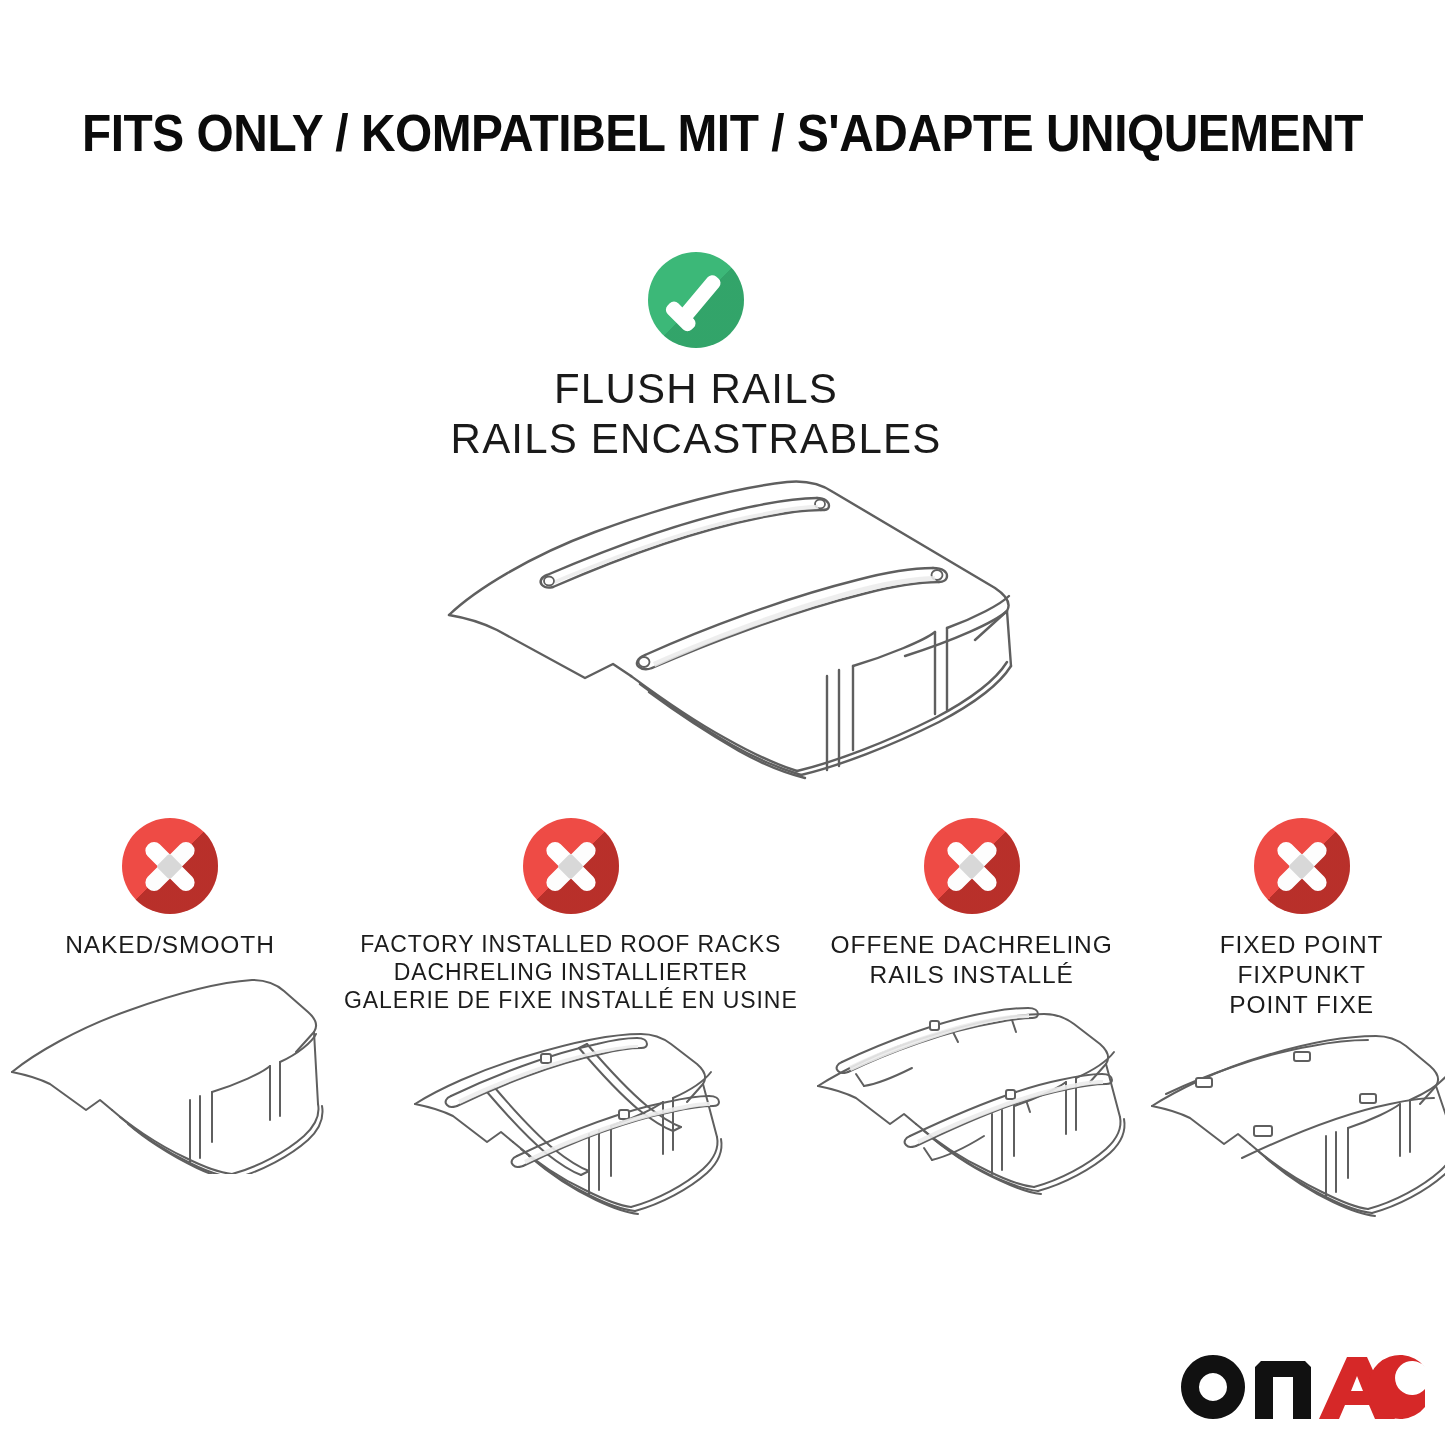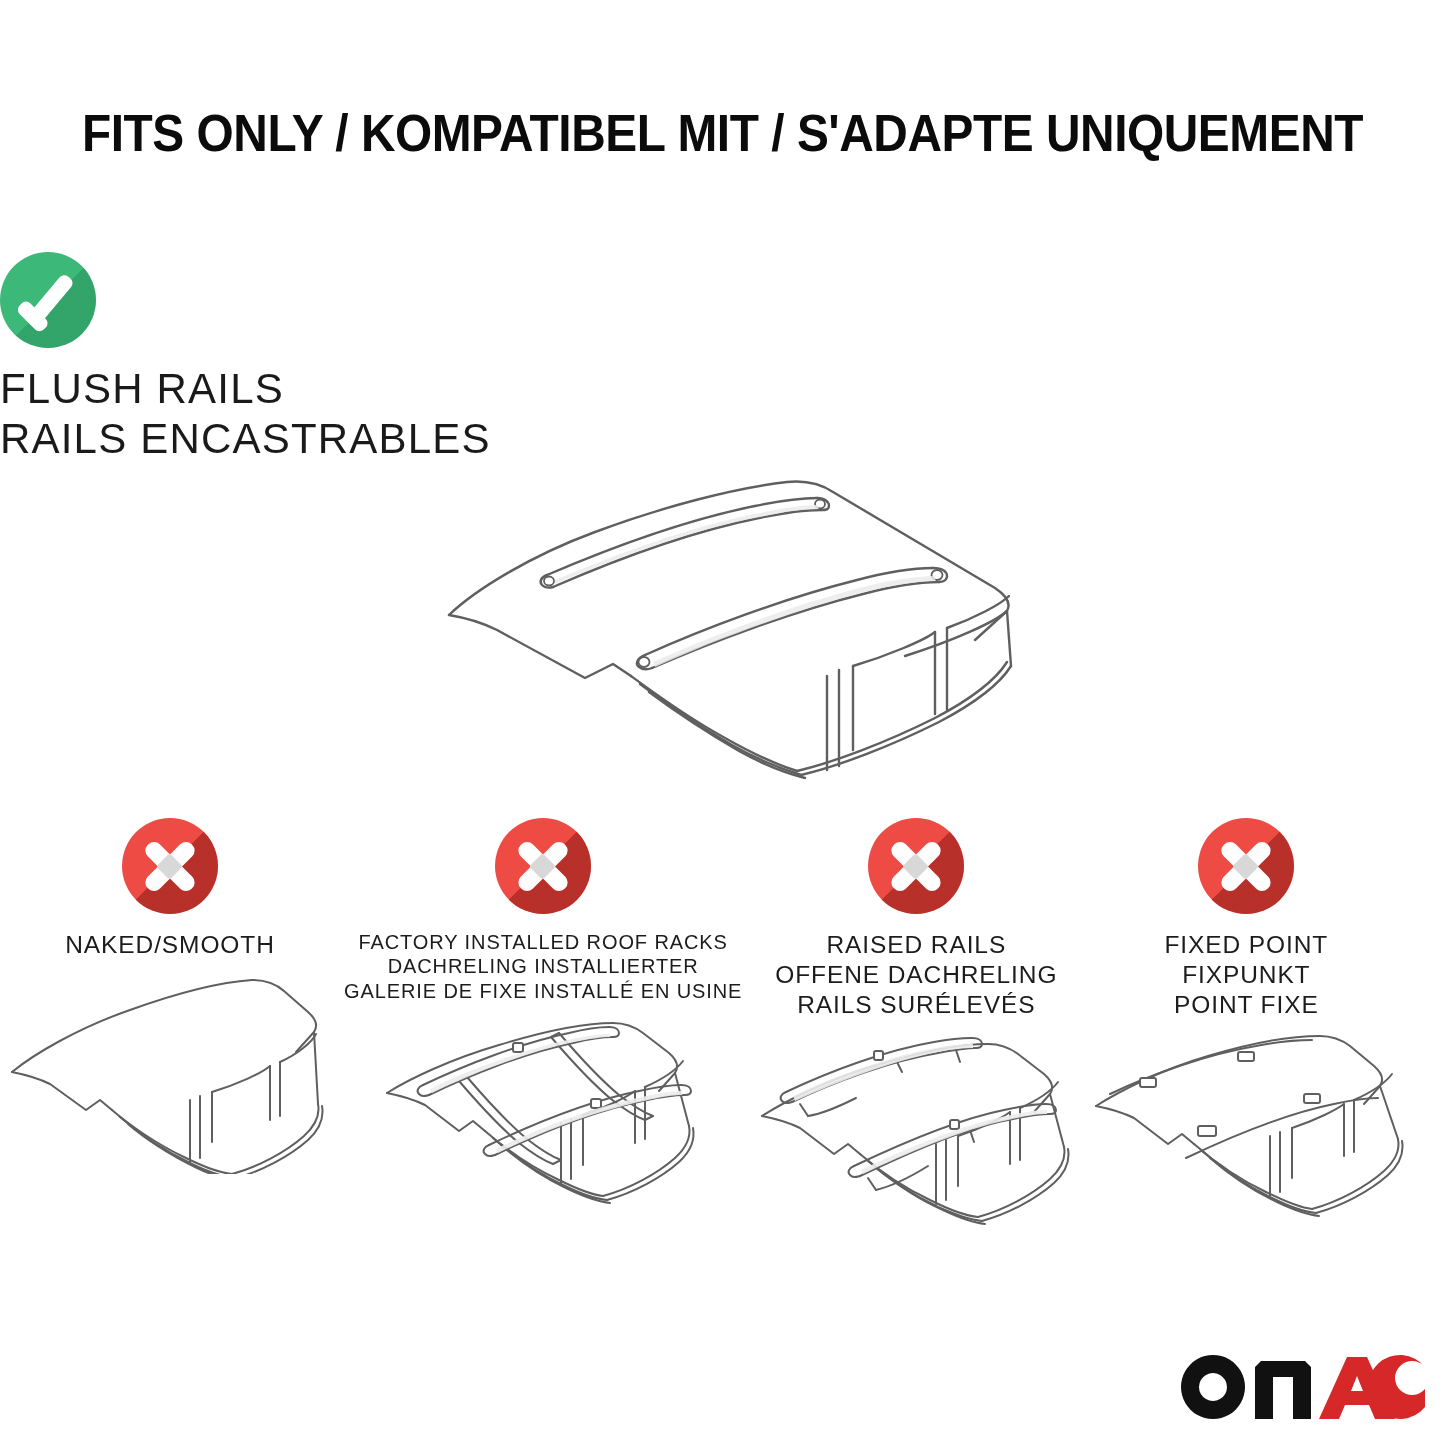--- a/index.html
+++ b/index.html
@@ -31,21 +31,22 @@
     white-space: nowrap;
     transform: scaleX(0.92);
   }
 
   
   .primary {
     position: absolute;
     top: 252px;
     left: 0;
     width: 1328px;
-    text-align: left;
+    text-align: center;
+    padding-left: 32px;
   }
   .icon-badge {
     width: 96px;
     height: 96px;
     border-radius: 50%;
     position: relative;
     display: inline-block;
     overflow: hidden;
     vertical-align: top;
   }
@@ -142,21 +143,21 @@
   .cell .labels {
     margin-top: 16px;
     color: #1c1c1c;
     font-size: 24.5px;
     line-height: 1.22;
     letter-spacing: 0.9px;
     font-weight: 400;
     padding: 0 4px;
     white-space: nowrap;
   }
-  .cell.wide .labels { font-size: 20px; }
+  .cell.wide .labels { font-size: 23px; }
   .cell-art {
     margin-top: 14px;
     height: 215px;
   }
   .cell-art svg { display: block; margin: 0 auto; }
 
   
   .logo {
     position: absolute;
     right: 18px;
@@ -352,23 +353,22 @@
   <div class="cell">
     <div class="icon-badge red">
       <span class="badge-shadow"></span>
       <span class="glyph-x">
         <i class="a"></i>
           <i class="b"></i>
           <u></u>
       </span>
     </div>
     <div class="labels">
-      <div>RAISED RAILS</div>
       <div>OFFENE DACHRELING</div>
-      <div>RAILS SURÉLEVÉS</div>
+      <div>RAILS INSTALLÉ</div>
     </div>
     <div class="cell-art">
       <svg viewBox="0 0 340 200" width="340" height="200" aria-hidden="true">
         <g fill="none" stroke="#5f5f5f" stroke-width="2" stroke-linecap="round" stroke-linejoin="round">
           <path d="M16 82 C 38 68, 80 46, 128 32 C 174 18, 214 10, 242 10
                    C 254 10, 264 14, 272 20 L 298 40 C 306 47, 308 54, 304 60 L 288 78"></path>
           <path d="M16 82 C 26 84, 42 88, 54 94 L 88 120 L 102 110 L 114 120"></path>
           <path d="M114 120 C 130 134, 156 153, 186 167 C 206 177, 222 182, 232 183"></path>
           <path d="M122 127 C 138 141, 163 159, 192 173 C 210 181, 226 186, 236 187"></path>
           <path d="M130 134 C 145 146, 169 164, 197 176 C 214 184, 229 189, 239 190"></path>

